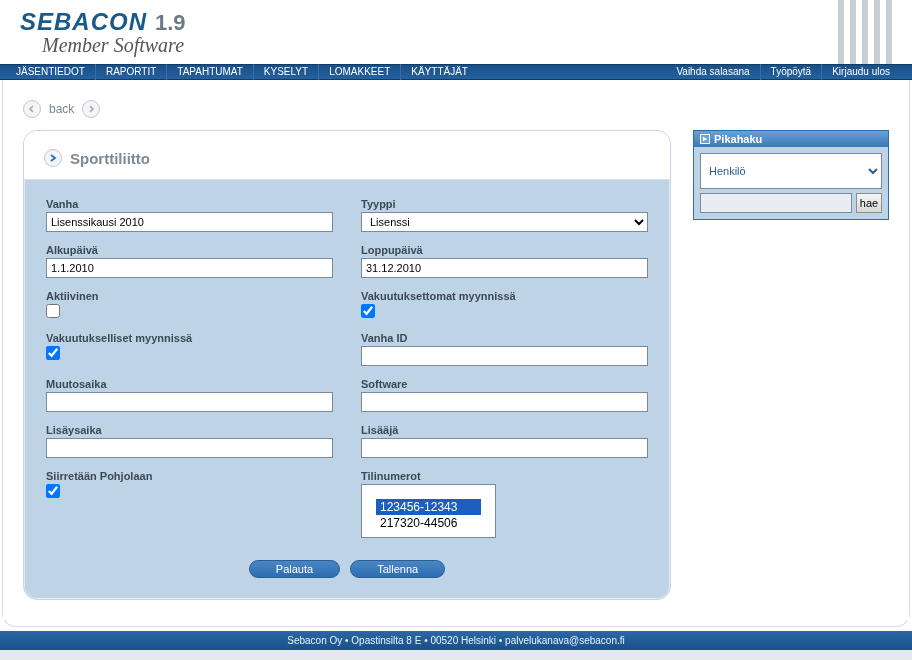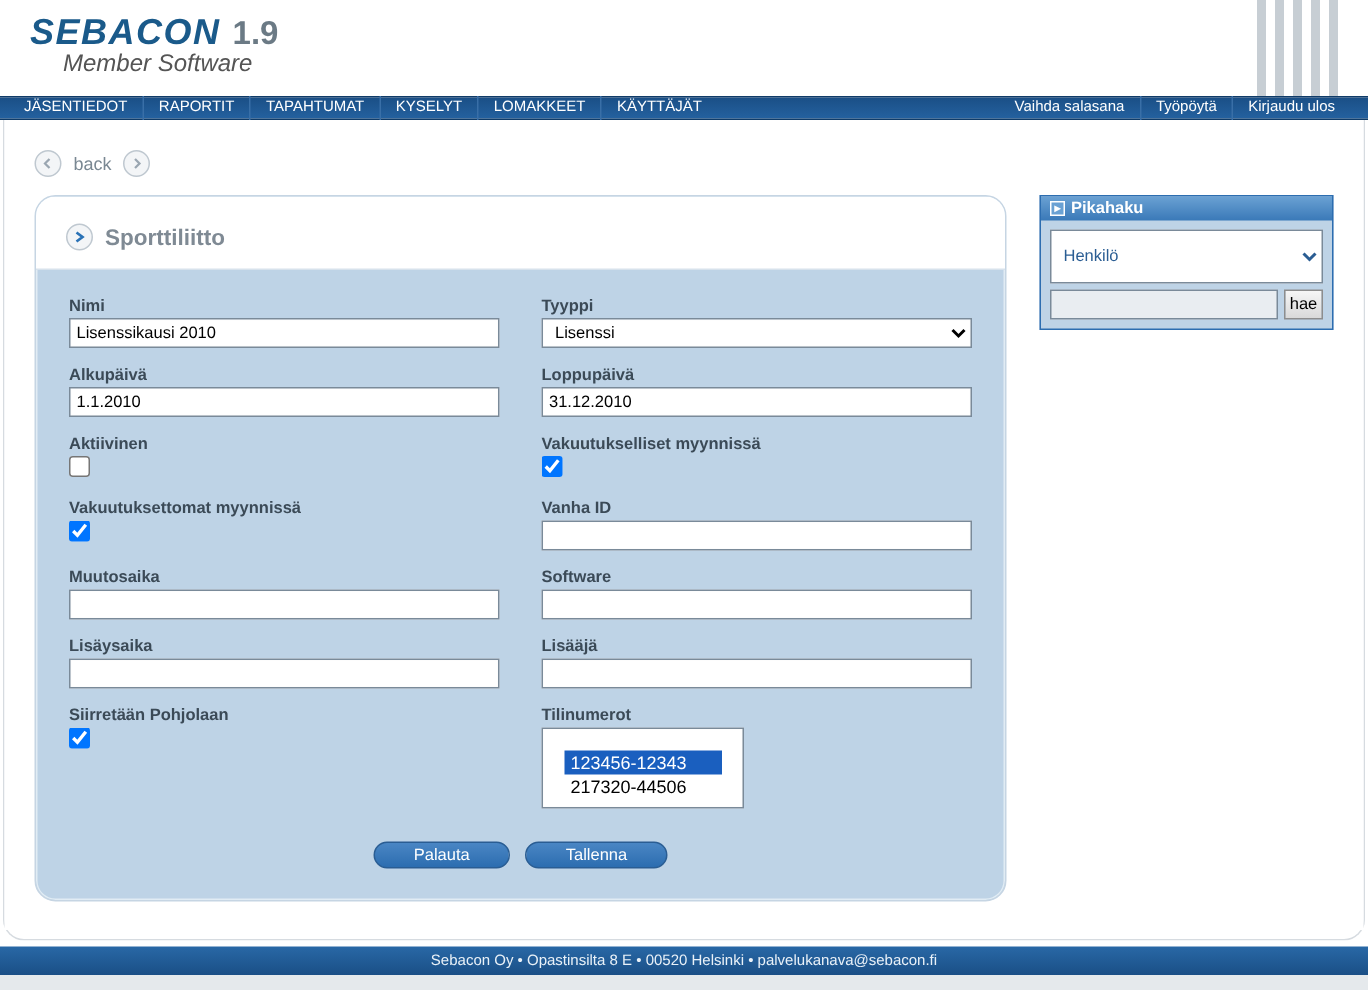--- a/index.html
+++ b/index.html
@@ -28,23 +28,23 @@
   .logo-main {
     font-family: Verdana, Arial, sans-serif;
     font-weight: 900;
     font-style: italic;
     font-size: 24px;
     color: #1a5a8a;
     letter-spacing: 1px;
   }
   .logo-ver { font-size: 22px; font-weight: bold; color: #6b7a85; }
   .logo-sub {
-    font-family: Liberation Sans, sans-serif;
+    font-family: Liberation Serif, serif;
     font-style: italic;
-    font-size: 16px;
+    font-size: 20px;
     color: #555;
     margin-left: 22px;
     margin-top: -2px;
   }
   .header-stripes {
     position: absolute;
     right: 20px; top: 0;
     height: 64px;
     display: flex; gap: 6px;
   }
@@ -287,21 +287,21 @@
               <svg class="arrow" viewBox="0 0 10 10">
                   <path d="M3 2 L7 5 L3 8" stroke="#2a72b6" stroke-width="1.8" fill="none"></path>
                 </svg>
             </span>
             <span>Sporttiliitto</span>
           </div>
 
           <div class="form-body">
 
             <div class="field">
-              <label>Nimi</label>
+              <label>Vanha</label>
               <input type="text" value="Lisenssikausi 2010" style="">
             </div>
             <div class="field">
               <label>Tyyppi</label>
               <select>
                 <option>Lisenssi</option>
               </select>
             </div>
 
             <div class="field">
@@ -311,26 +311,26 @@
             <div class="field">
               <label>Loppupäivä</label>
               <input type="text" value="31.12.2010" style="">
             </div>
 
             <div class="field">
               <label>Aktiivinen</label>
               <input type="checkbox" style="">
             </div>
             <div class="field">
+              <label>Vakuutuksettomat myynnissä</label>
+              <input type="checkbox" checked="" style="">
+            </div>
+
+            <div class="field">
               <label>Vakuutukselliset myynnissä</label>
-              <input type="checkbox" checked="" style="">
-            </div>
-
-            <div class="field">
-              <label>Vakuutuksettomat myynnissä</label>
               <input type="checkbox" checked="" style="">
             </div>
             <div class="field">
               <label>Vanha ID</label>
               <input type="text" value="" style="">
             </div>
 
             <div class="field">
               <label>Muutosaika</label>
               <input type="text" value="" style="">

